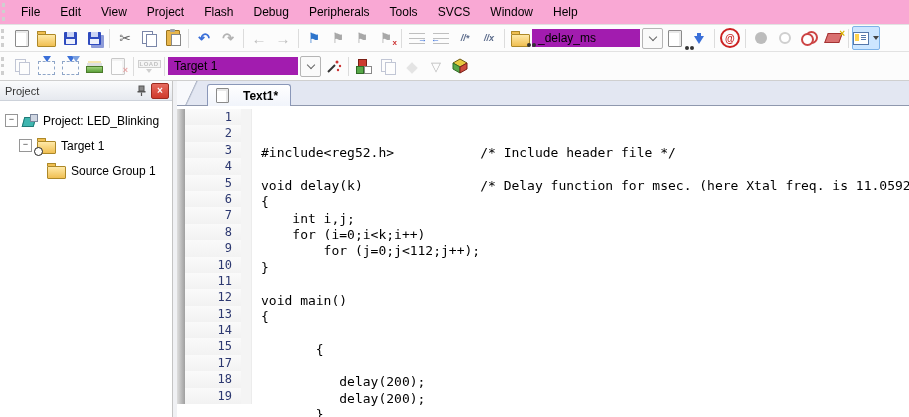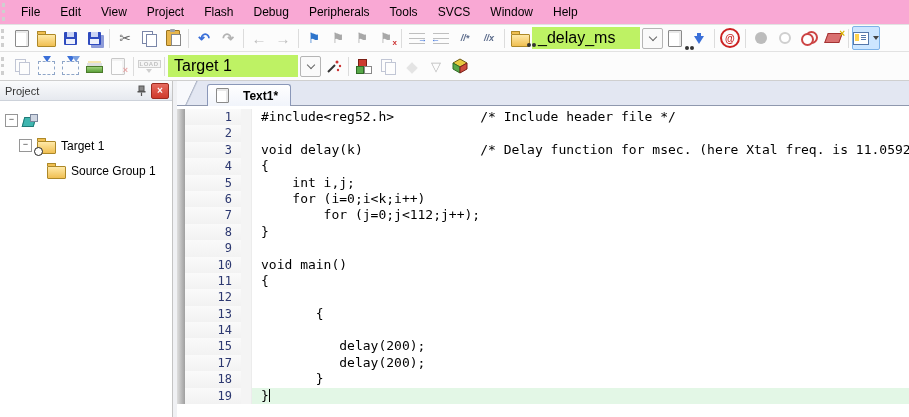--- a/index.html
+++ b/index.html
@@ -48,21 +48,21 @@
   .flag-gray{color:#a8a8a8;}
   .flag-x{position:absolute;right:1px;bottom:2px;color:#cc3333;font-size:8px;font-weight:bold;}
   .i-ind{position:relative;width:16px;height:11px;
          background:repeating-linear-gradient(#bfbfbf 0 1px,transparent 1px 5px);}
   .i-ind .arr{position:absolute;left:-2px;top:1px;font-size:9px;color:#3a6fd8;font-weight:bold;}
   .i-ind.r .arr{left:auto;right:-2px;}
   .i-cm{font-size:9px;font-weight:bold;font-style:italic;color:#5a6a8a;}
   .dots2{position:absolute;right:-2px;bottom:-1px;width:4px;height:4px;border-radius:50%;
          background:#333;box-shadow:5px 0 0 #333;}
   .combo{display:flex;align-items:center;}
-  .combo-text{font-size:16px;padding:2px 6px;background:#bef264;min-width:96px;}
+  .combo-text{font-size:12px;padding:2px 6px;background:#a21caf;min-width:96px;}
   .combo-arrow{width:19px;height:19px;border:1px solid #b5b5b5;background:#fafafa;border-radius:2px;
                display:flex;align-items:center;justify-content:center;margin-left:2px;}
   .chev{width:5px;height:5px;border-right:1.5px solid #666;border-bottom:1.5px solid #666;
         transform:rotate(45deg);margin-top:-2px;}
   .i-blue-arrow{width:0;height:0;border-left:5px solid transparent;border-right:5px solid transparent;
                 border-top:8px solid #3a6fd8;position:relative;margin-top:4px;}
   .i-blue-arrow::before{content:"";position:absolute;left:-2px;top:-11px;width:4px;height:4px;background:#3a6fd8;}
   .i-at{width:16px;height:16px;border:2px solid #cc2222;border-radius:50%;color:#cc2222;font-weight:bold;
         font-size:10px;display:flex;align-items:center;justify-content:center;}
   .i-circle{width:12px;height:12px;border-radius:50%;}
@@ -136,21 +136,21 @@
        font-size:12px;font-weight:bold;margin-bottom:-1px;}
   .tab .i-page{width:11px;height:13px;}
 
   .code-area{flex:1;background:#fff;overflow:hidden;font-family:"DejaVu Sans Mono",monospace;
              font-size:13px;padding-top:3px;}
   .code-line{display:flex;height:16.4px;line-height:16.4px;}
   .m-strip{width:8px;flex:none;background:linear-gradient(90deg,#dedede,#9f9f9f);}
   .ln{width:47px;flex:none;text-align:right;padding-right:9px;color:#2c3870;font-size:12px;
       background:linear-gradient(#fafafa,#f2f2f2);}
   .fold{width:10px;flex:none;background:#f4f4f4;border-right:1px solid #ececec;}
-  .code{flex:1;padding-left:9px;white-space:pre;color:#000;min-width:0;}
+  .code{flex:1;padding-left:9px;white-space:pre;color:#000;min-width:0;margin-top:36px;}
   .current .code{background:#e3f7e6;}
   .caret{display:inline-block;width:1.5px;height:13px;background:#000;vertical-align:-2px;}
 </style>
 </head>
 <body>
 
 <div class="window">
 
   <div class="menubar">
     <div class="grip"></div>
@@ -365,20 +365,21 @@
           </svg>
         </span>
         <span class="close-btn">
             <span>×</span>
           </span>
       </div>
       <div class="tree">
         <div class="tree-row indent0">
           <span class="exp">−</span>
           <span class="i-proj"></span>
+          <span class="tree-label">Project: LED_Blinking</span>
         </div>
         <div class="tree-row indent1">
           <span class="exp">−</span>
           <span class="i-folder i-target-folder">
               <span class="tgt"></span>
             </span>
           <span class="tree-label">Target 1</span>
         </div>
         <div class="tree-row indent2">
           <span class="i-folder"></span>

